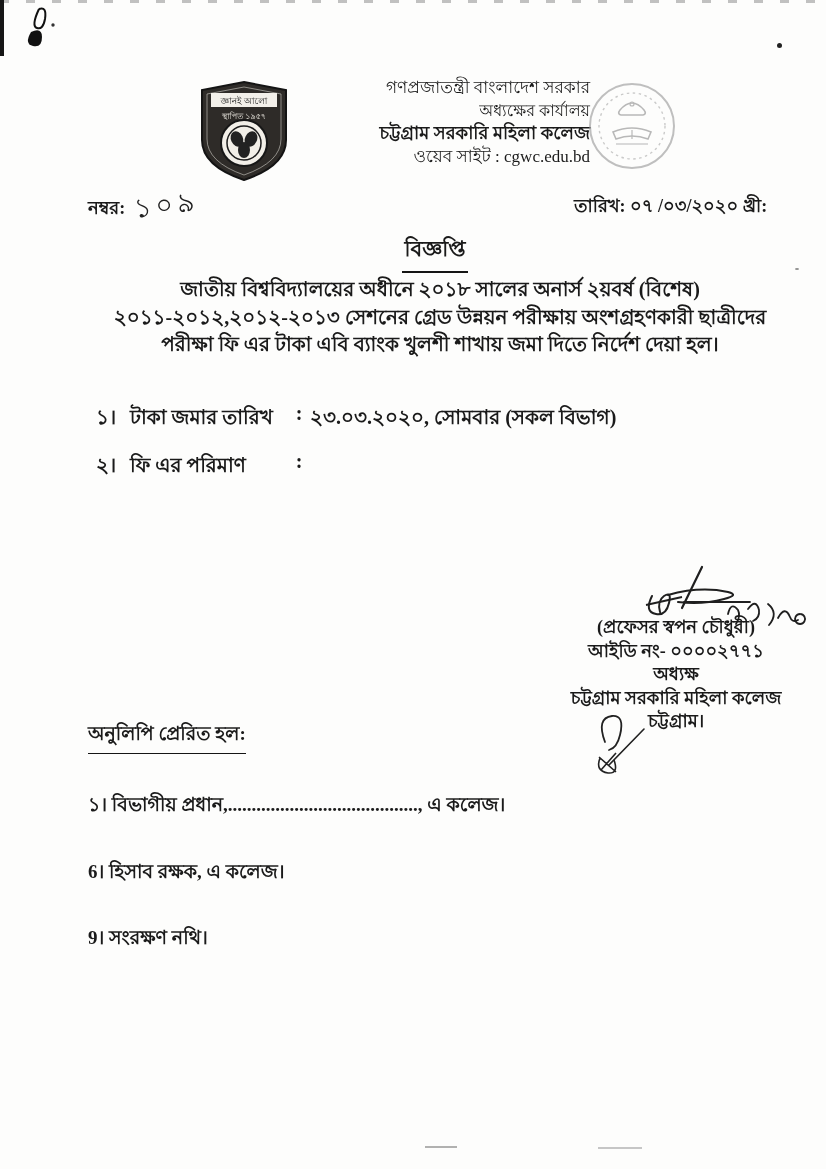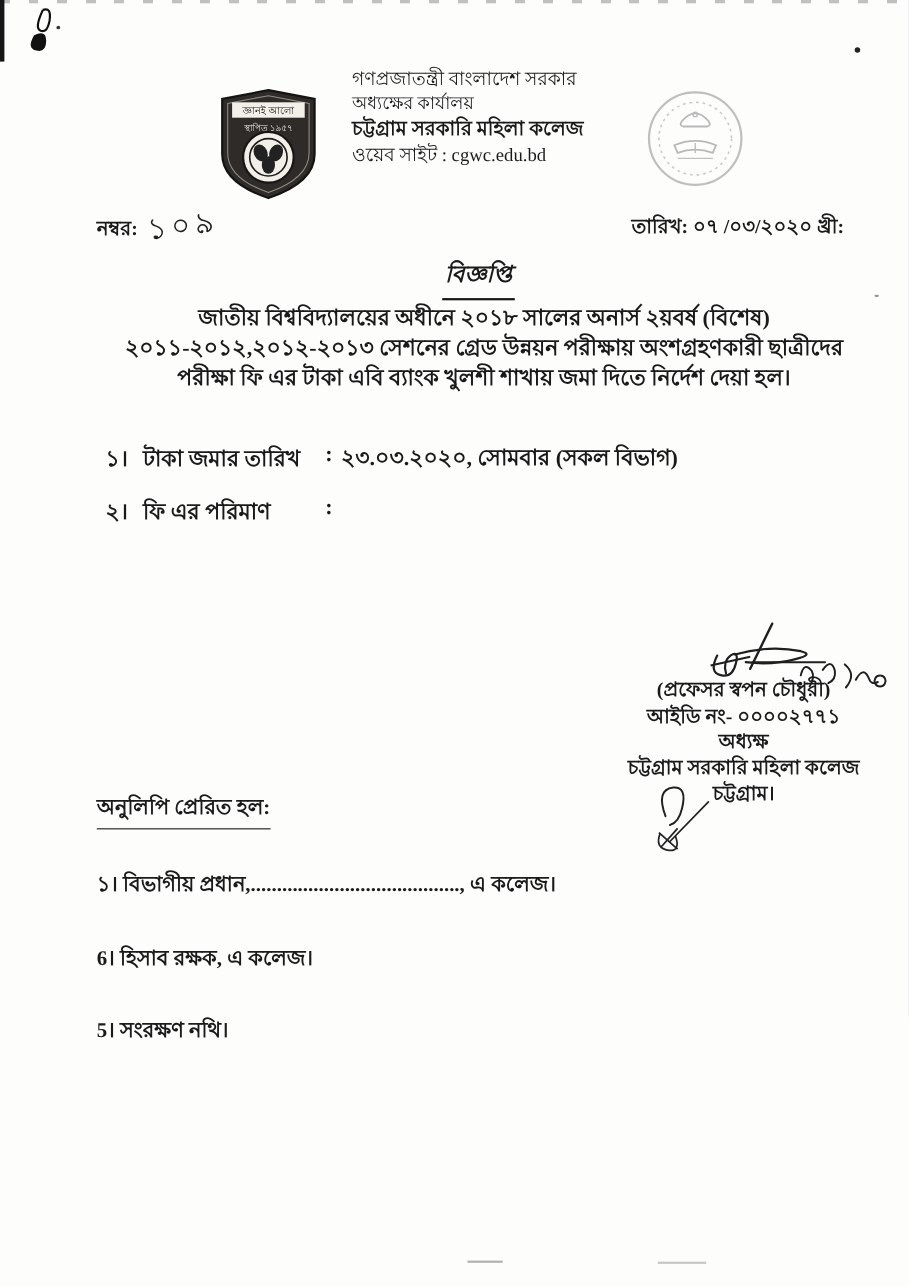--- a/index.html
+++ b/index.html
@@ -22,39 +22,39 @@
     position:absolute;top:0;left:0;width:4px;height:56px;background:#161616;
   }
   .speck{position:absolute;background:#222;border-radius:50%;}
   .speck.s1{left:777px;top:43px;width:5px;height:5px;}
   .speck.s2{left:795px;top:268px;width:4px;height:2px;opacity:.5;}
   .speck.s3{left:425px;top:1146px;width:32px;height:2px;opacity:.35;border-radius:0;}
   .speck.s4{left:598px;top:1147px;width:44px;height:2px;opacity:.25;border-radius:0;}
   
   .logo{position:absolute;left:198px;top:80px;width:92px;height:102px;}
   .header-text{
-    position:absolute;left:320px;top:60px;width:270px;
-    text-align:left;line-height:23px;
+    position:absolute;left:320px;top:76px;width:270px;
+    text-align:right;line-height:23px;
   }
   .header-text .l1{font-size:17px;}
   .header-text .l2{font-size:16px;}
   .header-text .l3{font-size:18px;font-weight:700;}
   .header-text .l4{font-size:17px;}
   .seal{position:absolute;left:586px;top:80px;width:92px;height:92px;opacity:.62;}
   
   .memo-number{position:absolute;left:88px;top:194px;font-size:18px;font-weight:700;}
   .memo-number-value{
     position:absolute;left:134px;top:184px;font-size:27px;font-weight:400;
     transform:rotate(-7deg);letter-spacing:4px;color:#222;
   }
   .date-line{position:absolute;left:574px;top:192px;font-size:18px;font-weight:700;}
   
   .doc-title{
     position:absolute;left:373px;top:233px;width:124px;text-align:center;
-    font-size:21px;font-weight:700;font-style:italic;
+    font-size:21px;font-weight:700;
   }
   .doc-title span{display:inline-block;border-bottom:2px solid #151515;padding:0 2px 3px;}
   
   .body-para{
     position:absolute;left:85px;top:276px;width:710px;
     font-size:20px;font-weight:600;line-height:27.5px;text-align:center;
   }
   
   .item-row{position:absolute;left:96px;display:flex;font-weight:700;font-size:20px;}
   .item-row.r1{top:402px;}
@@ -172,17 +172,17 @@
     <path d="M19 30 q-9 -24 7 -26 q13 -1 8 19 q-3 13 -11 15" fill="none" stroke="#222" stroke-width="1.8" stroke-linecap="round"></path>
     <path d="M13 45 l17 15 M15 58 l15 -17 M14 46 q-5 13 8 15 q11 1 6 -13" fill="none" stroke="#222" stroke-width="1.6"></path>
     <path d="M23 53 L58 17" fill="none" stroke="#222" stroke-width="1.6" stroke-linecap="round"></path>
   </svg>
 
   <div class="cc-block">
     <div class="cc-heading">অনুলিপি প্রেরিত হল:</div>
     <div class="cc-list">
       <div class="cc-item">১। বিভাগীয় প্রধান,........................................, এ কলেজ।</div>
       <div class="cc-item">6। হিসাব রক্ষক, এ কলেজ।</div>
-      <div class="cc-item">5। সংরক্ষণ নথি।</div>
+      <div class="cc-item">9। সংরক্ষণ নথি।</div>
     </div>
   </div>
 
 </div>
 
 </body></html>

